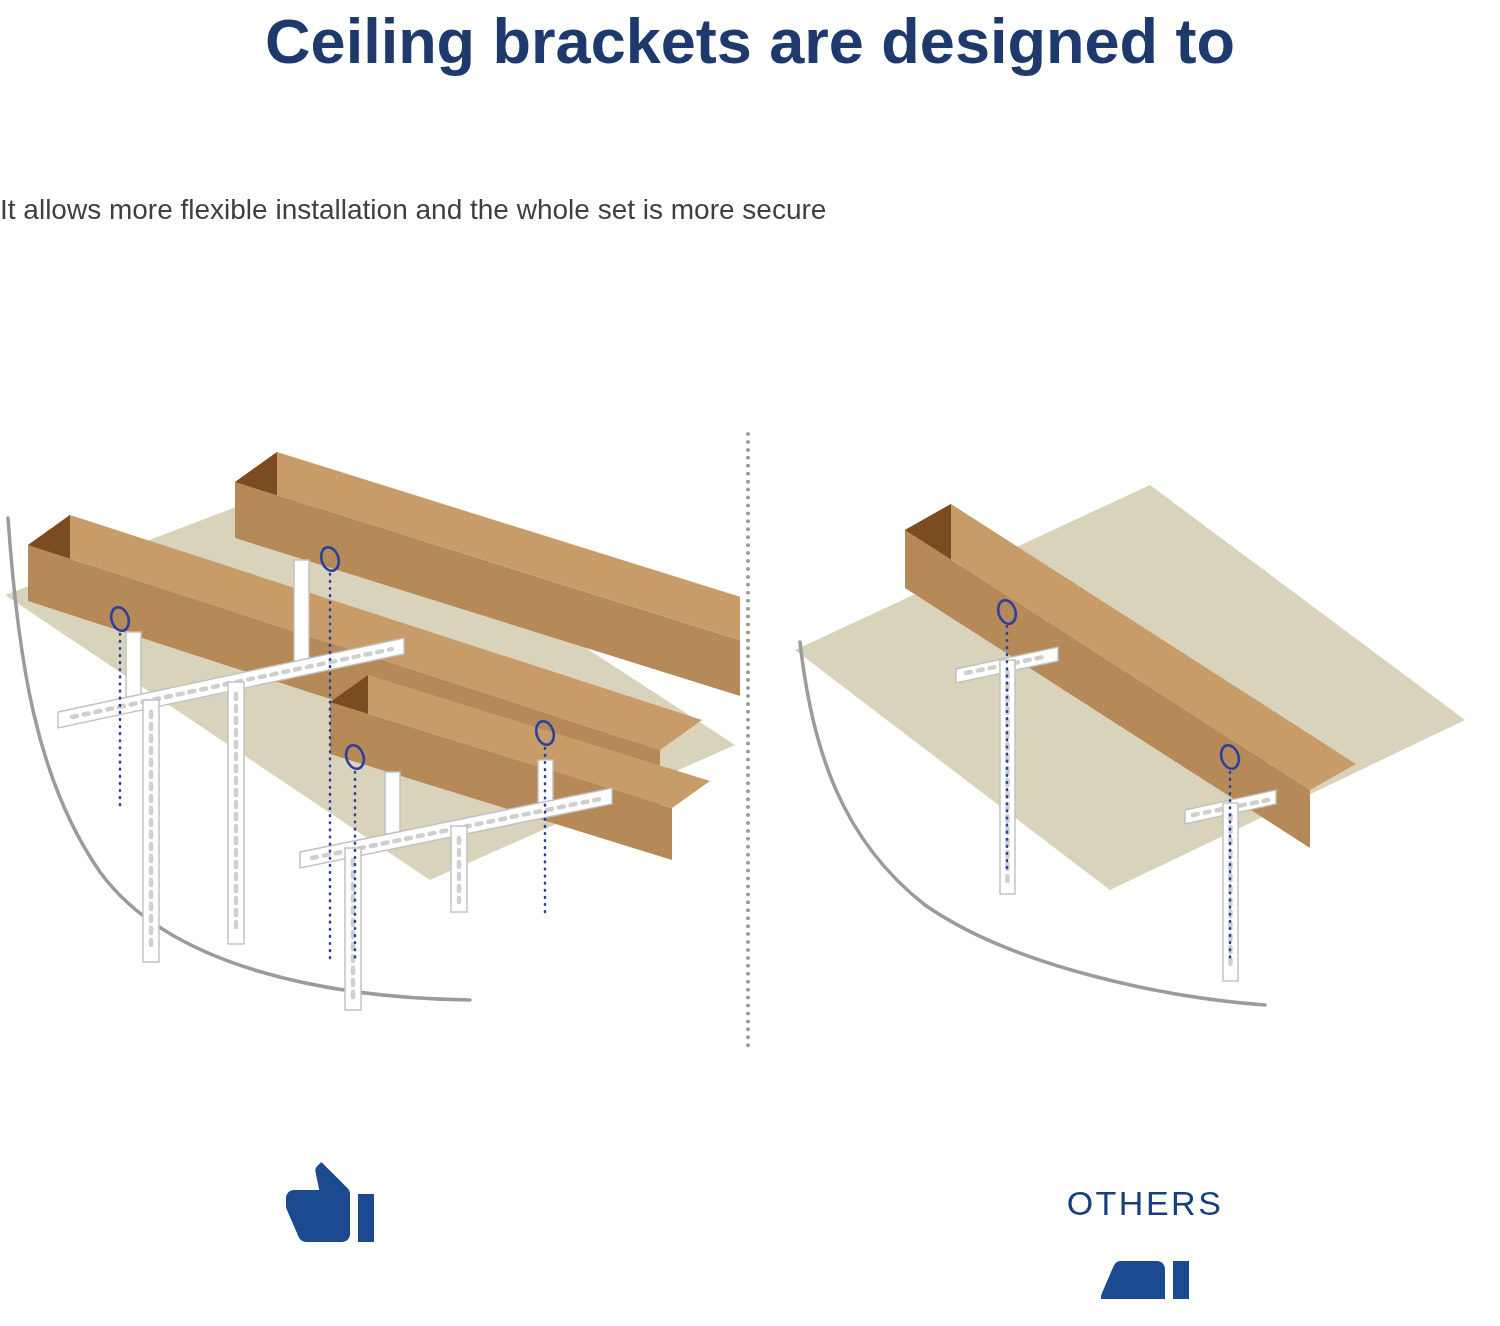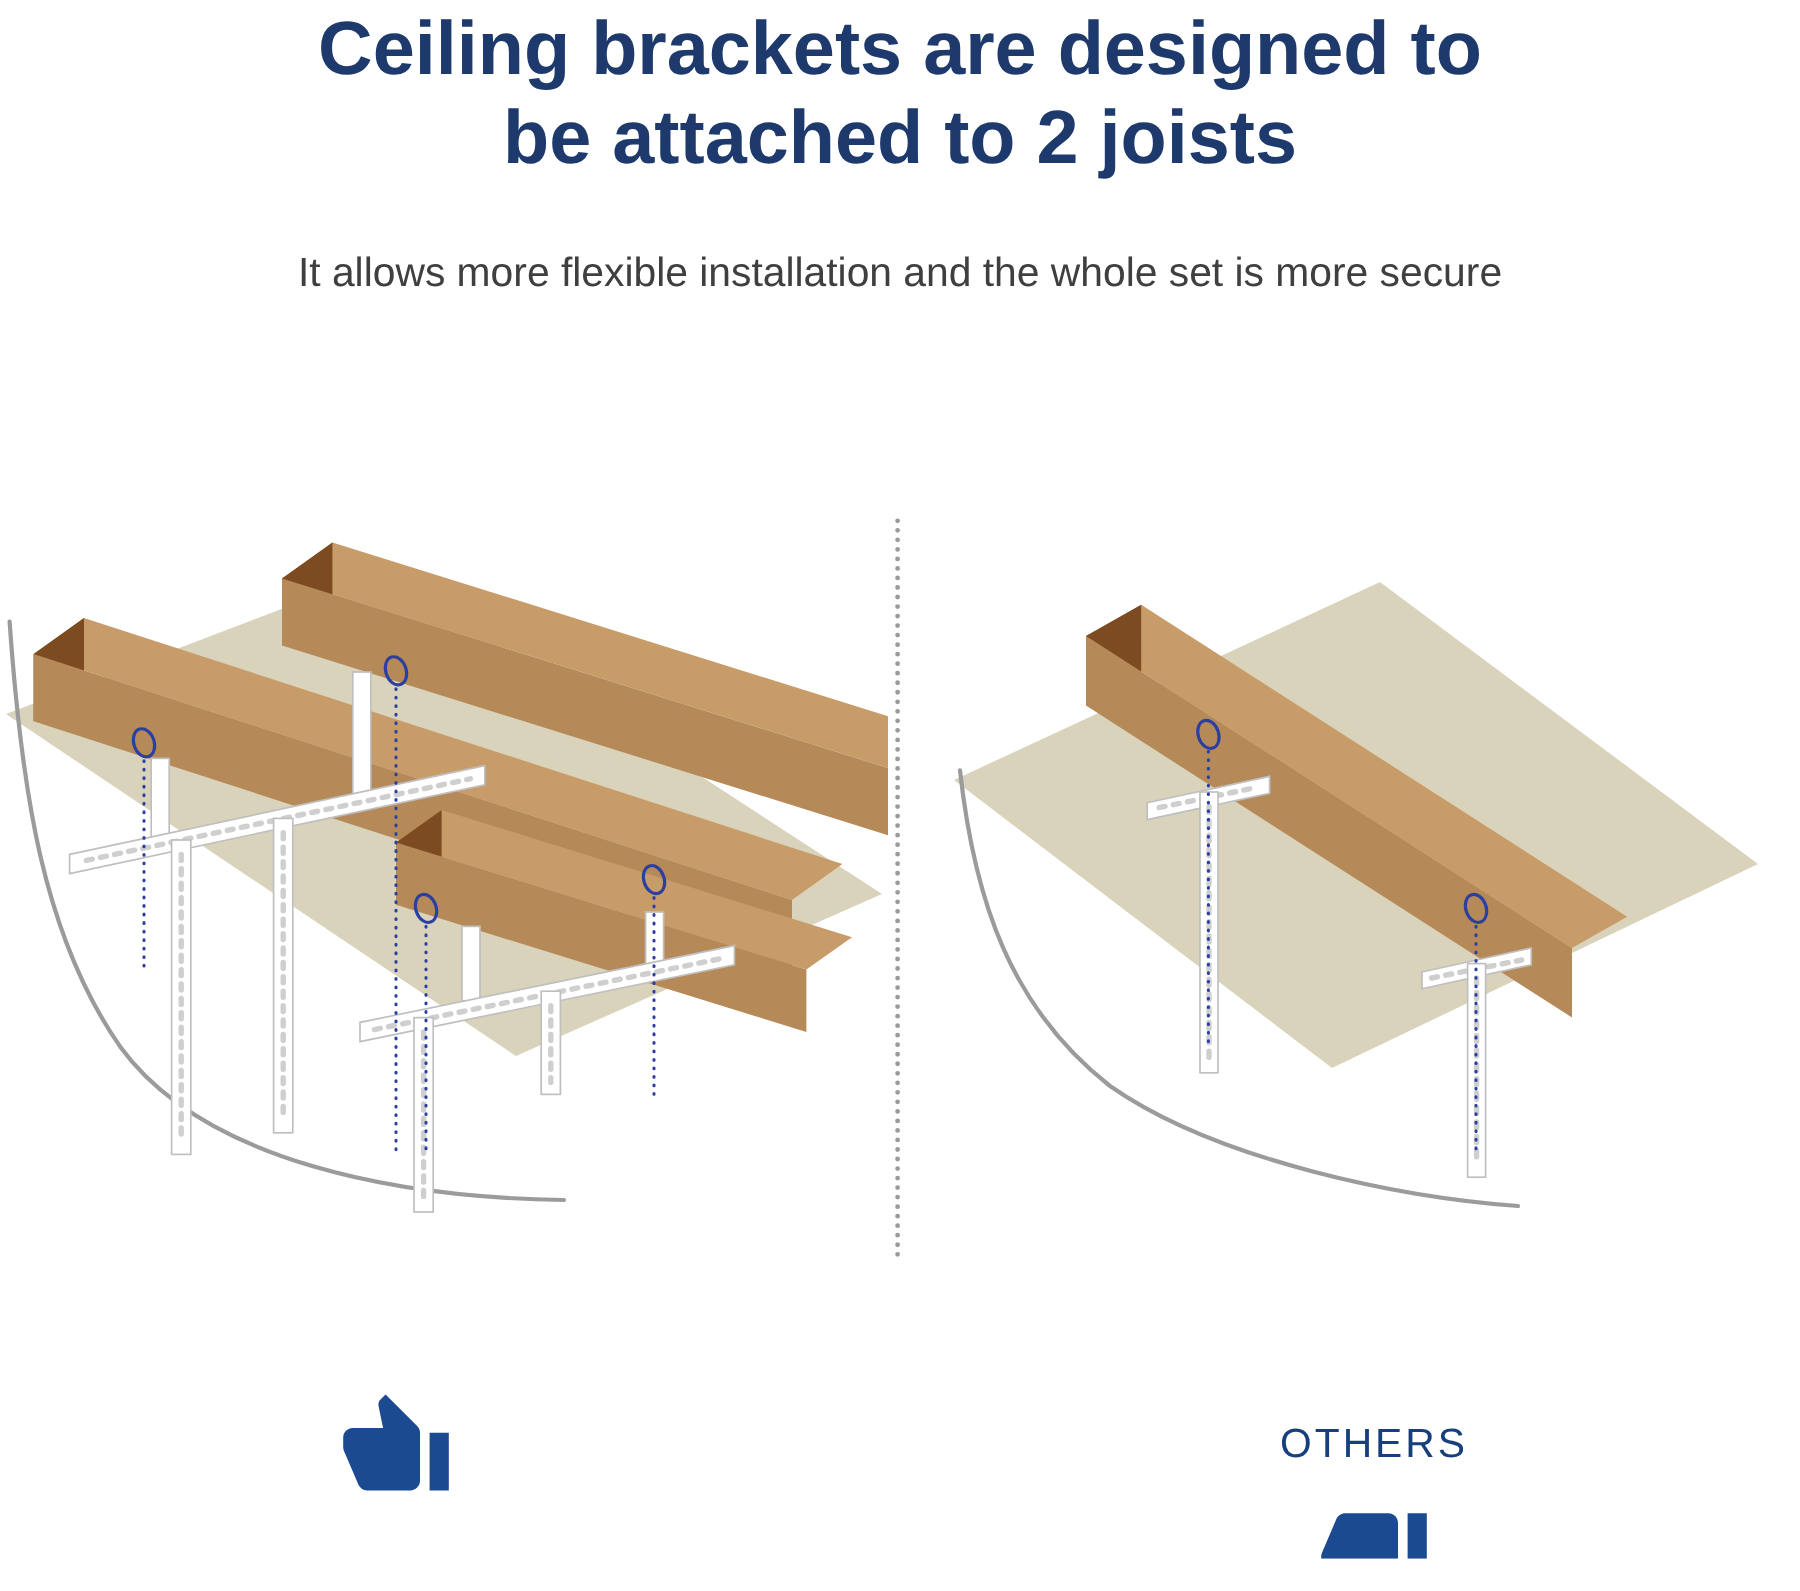--- a/index.html
+++ b/index.html
@@ -8,22 +8,22 @@
     background:var(--background,#fff);
     font-family:"Liberation Sans", sans-serif;
     text-decoration:underline;
   }
   .title{
     position:absolute;top:4px;left:0;width:100%;margin:0;
     text-align:center;font-size:63px;line-height:1.18;font-weight:700;
     color:var(--title,#1e3a6d);
   }
   .subtitle{
-    position:absolute;top:208px;left:0;width:100%;margin:0;
-    text-align:center;font-size:34px;font-weight:400;
+    position:absolute;top:194px;left:0;width:100%;margin:0;
+    text-align:left;font-size:28px;font-weight:400;
     color:var(--subtitle,#3e3f41);
   }
   .panel-left{position:absolute;left:0;top:420px;}
   .panel-right{position:absolute;left:760px;top:420px;}
   .divider{
     position:absolute;left:746px;top:432px;height:616px;width:0;
     border-left:4px dotted var(--divider,#9a9a9a);
   }
   .caption{position:absolute;text-align:center;}
   .caption-left{left:120px;top:1132px;width:420px;}
@@ -43,21 +43,21 @@
   .slotline{stroke:var(--slot,#cfcfcf);stroke-width:4.5;stroke-dasharray:5 7;stroke-linecap:round;fill:none;}
   .screwline{stroke:var(--marker,#2b3fa0);stroke-width:2.6;stroke-dasharray:0.6 6.5;stroke-linecap:round;fill:none;}
   .marker{stroke:var(--marker,#2b3fa0);stroke-width:2.6;fill:none;}
   .sweep{stroke:var(--sweep,#9b9b9b);stroke-width:3.5;fill:none;stroke-linecap:round;}
 </style>
 </head>
 <body>
 
 <div class="stage">
 
-  <h1 class="title"><span>Ceiling brackets are designed to</span><br><span>be attached to 2 joists</span></h1>
+  <h1 class="title"><span>Ceiling brackets are designed to</span><br></h1>
 
   <p class="subtitle">It allows more flexible installation and the whole set is more secure</p>
 
   <svg class="panel-left" width="740" height="660" viewBox="0 0 740 660">
     <polygon class="ceiling" points="5,175 320,55 735,325 430,460"></polygon>
 
     <g>
       <polygon class="joist-top" points="235,62 277,32 782,190 740,220"></polygon>
       <polygon class="joist-end" points="235,62 277,32 277,88 235,118"></polygon>
       <polygon class="joist-side" points="235,62 740,220 740,276 235,118"></polygon>

